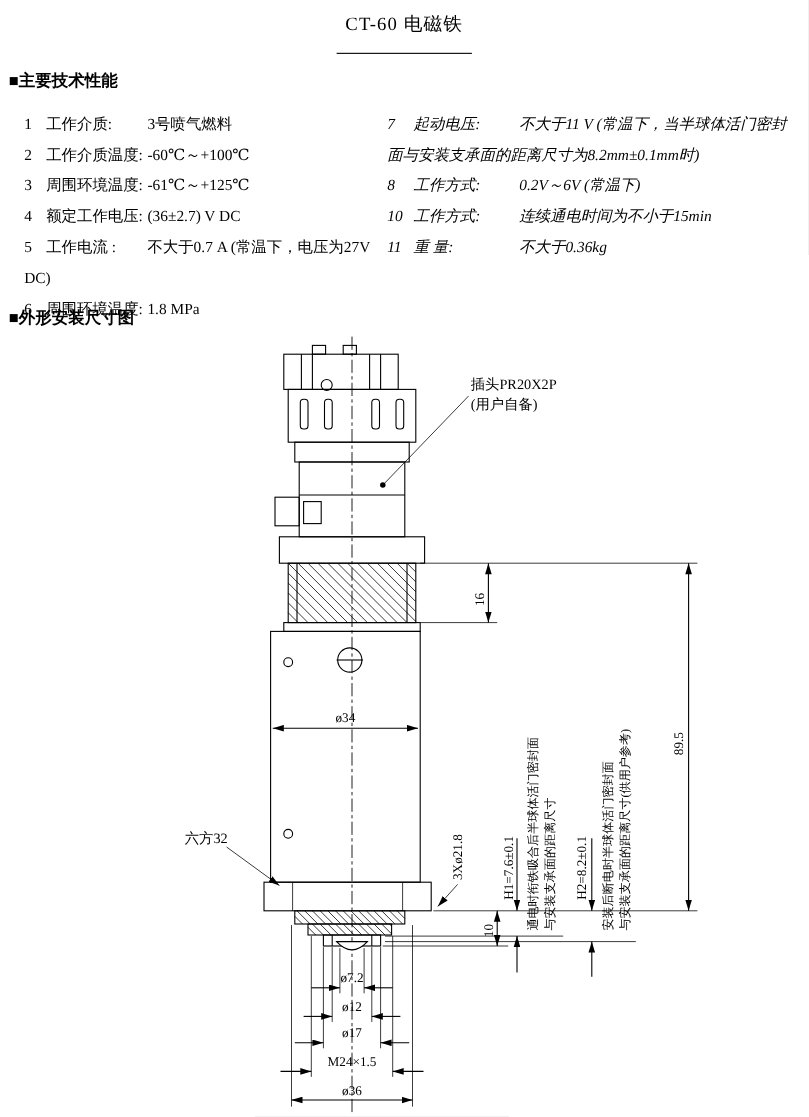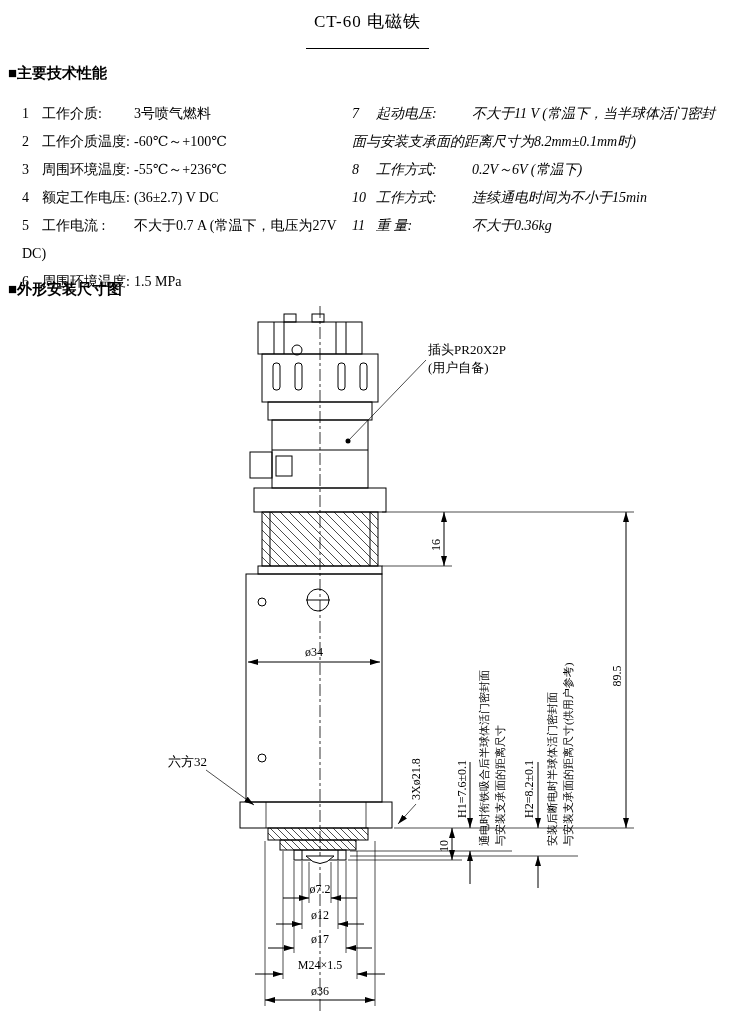--- a/index.html
+++ b/index.html
@@ -41,30 +41,30 @@
   <div class="sec-heading" id="specs-heading">■主要技术性能</div>
 
   <div class="spec-col left">
     <div class="spec-row">
       <span class="num">1</span><span class="lbl">工作介质:</span><span class="val">3号喷气燃料</span>
     </div>
     <div class="spec-row">
       <span class="num">2</span><span class="lbl">工作介质温度:</span><span class="val">-60℃～+100℃</span>
     </div>
     <div class="spec-row">
-      <span class="num">3</span><span class="lbl">周围环境温度:</span><span class="val">-55℃～+236℃</span>
+      <span class="num">3</span><span class="lbl">周围环境温度:</span><span class="val">-61℃～+125℃</span>
     </div>
     <div class="spec-row">
       <span class="num">4</span><span class="lbl">额定工作电压:</span><span class="val">(36±2.7) V DC</span>
     </div>
     <div class="spec-row">
       <span class="num">5</span><span class="lbl">工作电流 :</span><span class="val">不大于0.7 A (常温下，电压为27V DC)</span>
     </div>
     <div class="spec-row">
-      <span class="num">6</span><span class="lbl">周围环境温度:</span><span class="val">1.5 MPa</span>
+      <span class="num">6</span><span class="lbl">周围环境温度:</span><span class="val">1.8 MPa</span>
     </div>
   </div>
 
   <div class="spec-col right">
     <div class="spec-row">
       <span class="num">7</span><span class="lbl">起动电压:</span><span class="val">不大于11 V (常温下，当半球体活门密封面与安装支承面的距离尺寸为8.2mm±0.1mm时)</span>
     </div>
     <div class="spec-row">
       <span class="num">8</span><span class="lbl">工作方式:</span><span class="val">0.2V～6V (常温下)</span>
     </div>

